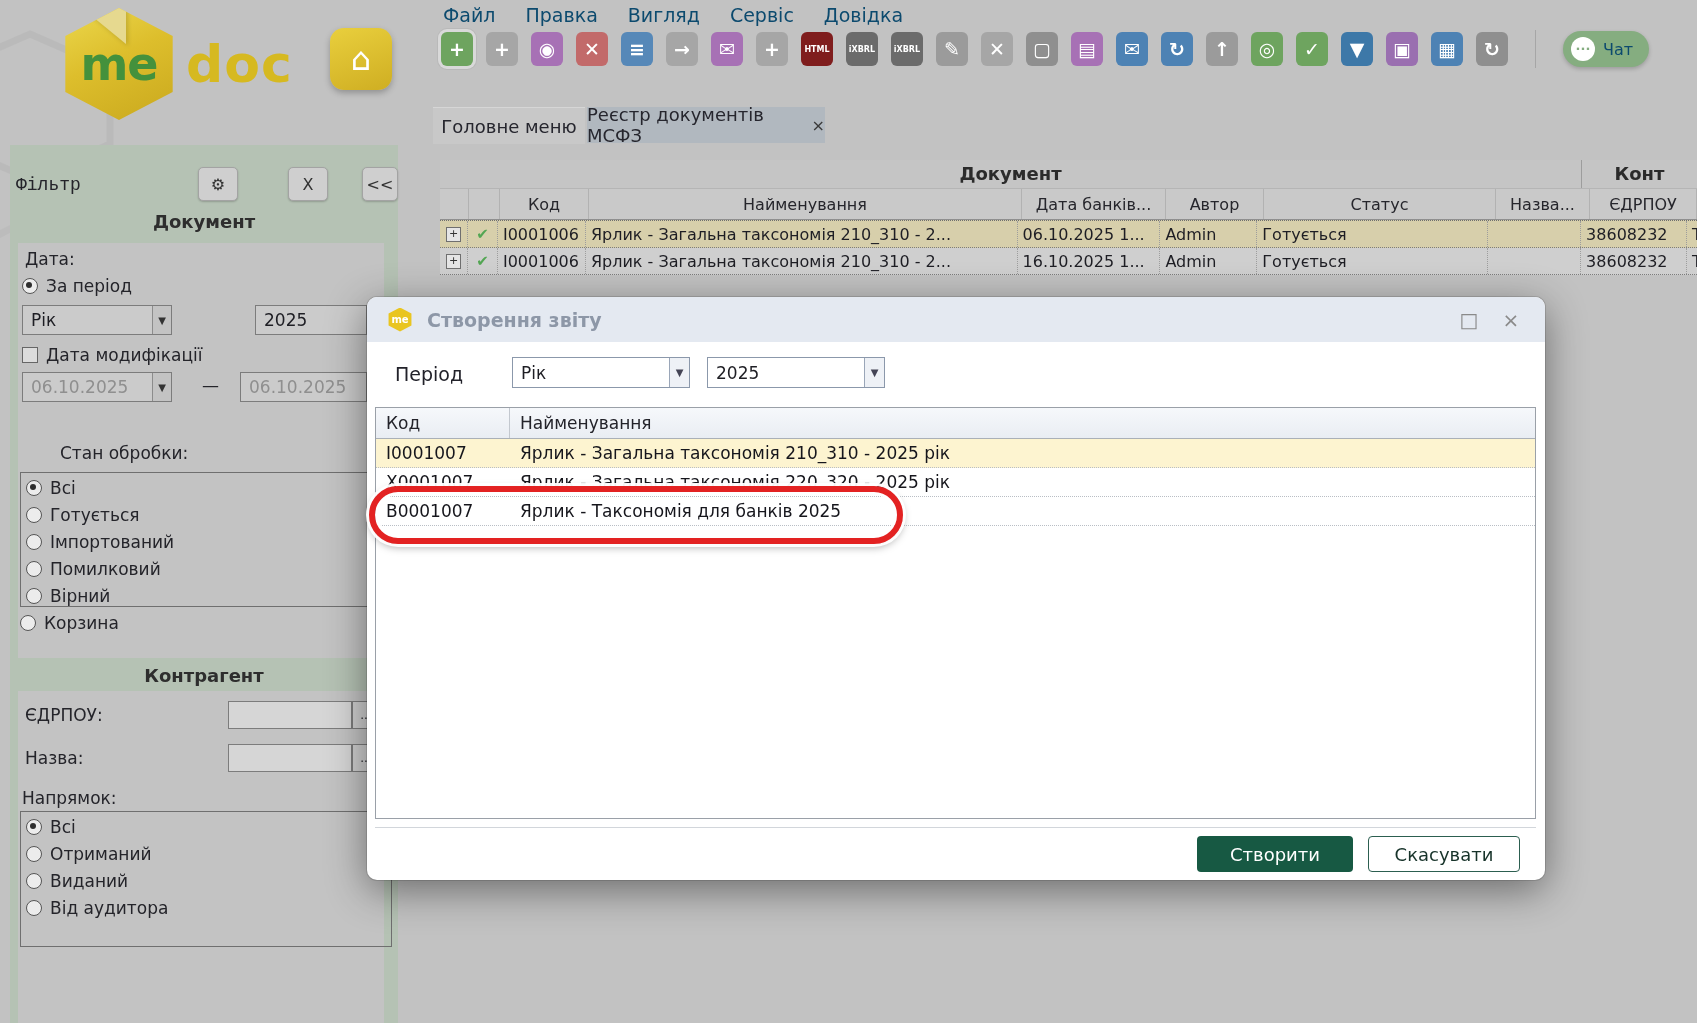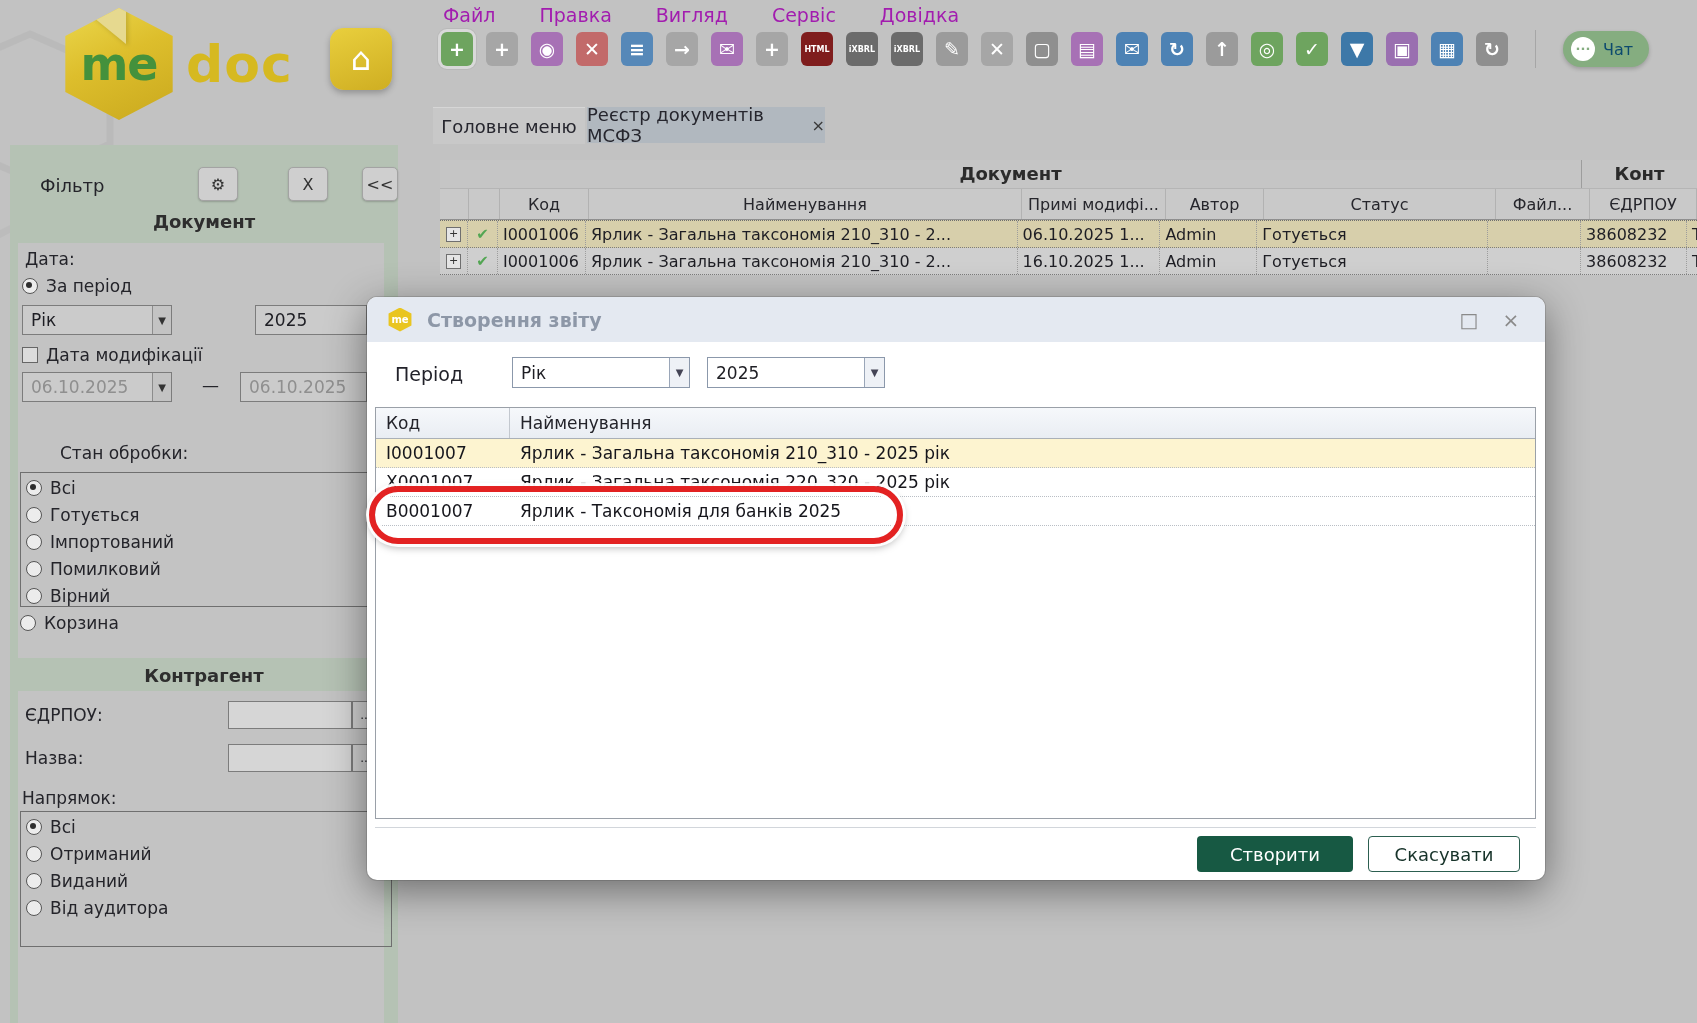--- a/index.html
+++ b/index.html
@@ -15,21 +15,21 @@
     border-style:solid;border-width:0 44px 36px 0;border-color:transparent #e6d98f transparent transparent;
     filter:drop-shadow(2px 2px 2px rgba(0,0,0,.15));}
   .logo-me{position:relative;font-size:46px;font-weight:bold;color:#44913c;letter-spacing:-1px;}
   .logo-doc{position:absolute;left:186px;top:34px;font-size:52px;font-weight:bold;color:#d6b920;letter-spacing:1px;}
   .deco-hex{position:absolute;left:-30px;top:14px;opacity:.5;}
   .home-btn{position:absolute;left:330px;top:28px;width:62px;height:62px;border-radius:14px;
     background:linear-gradient(160deg,#e9cf3d,#cfae22);box-shadow:0 3px 6px rgba(0,0,0,.25);
     display:flex;align-items:center;justify-content:center;color:#fff;font-size:32px;cursor:pointer;}
 
   
-  .menubar{position:absolute;left:443px;top:4px;display:flex;gap:44px;font-size:19px;color:#a21caf;}
+  .menubar{position:absolute;left:443px;top:4px;display:flex;gap:30px;font-size:19px;color:#0c4a6e;}
   .menubar span{cursor:default;}
   .toolbar{position:absolute;left:441px;top:30px;display:flex;gap:13px;align-items:center;}
   .ticon{width:32px;height:34px;border-radius:6px;display:flex;align-items:center;justify-content:center;
     font-size:19px;font-weight:bold;color:#fff;cursor:pointer;flex:0 0 auto;}
   .ticon.small{font-size:8px;letter-spacing:0;}
   .ticon.framed{box-shadow:0 0 0 3px #d9d9d9,0 0 0 4px #b9b9b9;}
   .tb-divider{width:1px;height:38px;background:#a6a6a6;margin-left:14px;}
   .chat-pill{height:36px;border-radius:18px;background:#85ad80;display:flex;align-items:center;
     gap:8px;padding:0 16px 0 8px;margin-left:14px;cursor:pointer;box-shadow:0 2px 4px rgba(0,0,0,.2);}
   .chat-bubble{width:24px;height:24px;border-radius:50%;background:#fff;color:#85ad80;
@@ -201,24 +201,24 @@
   <div class="rtable">
     <div class="rrow rgroup">
       <div class="g1">Документ</div>
       <div class="g2">Конт</div>
     </div>
     <div class="rrow rhead">
       <div class="c-exp"></div>
       <div class="c-chk"></div>
       <div class="c-code">Код</div>
       <div class="c-name">Найменування</div>
-      <div class="c-mod">Примі модифі...</div>
+      <div class="c-mod">Дата банків...</div>
       <div class="c-auth">Автор</div>
       <div class="c-stat">Статус</div>
-      <div class="c-note">Файл...</div>
+      <div class="c-note">Назва...</div>
       <div class="c-edr">ЄДРПОУ</div>
       <div class="c-extra"></div>
     </div>
     <div class="rrow rbody row-sel">
       <div class="c-exp">
           <span class="expander">+</span>
         </div>
       <div class="c-chk">
           <span class="checkmark">✔</span>
         </div>
@@ -243,21 +243,21 @@
       <div class="c-mod">16.10.2025 1...</div>
       <div class="c-auth">Admin</div>
       <div class="c-stat">Готується</div>
       <div class="c-note"></div>
       <div class="c-edr">38608232</div>
       <div class="c-extra">Т</div>
     </div>
   </div>
 
   <div class="filter">
-    <div class="flabel" style="left:30px;top:30px;font-size:18px;">Фільтр</div>
+    <div class="flabel" style="left:6px;top:30px;font-size:18px;font-family:Liberation Mono, monospace;">Фільтр</div>
     <div class="fbtn" style="left:188px;top:22px;">
         <span>⚙</span>
       </div>
     <div class="fbtn" style="left:278px;top:22px;">
         <span>X</span>
       </div>
     <div class="fbtn" style="left:352px;top:22px;width:34px;">
         <span>&lt;&lt;</span>
       </div>
 

